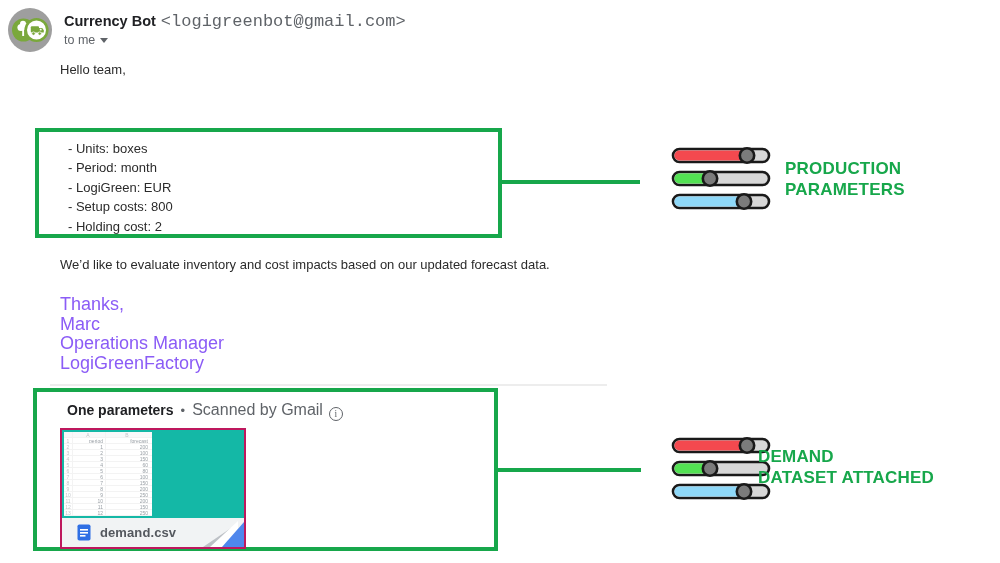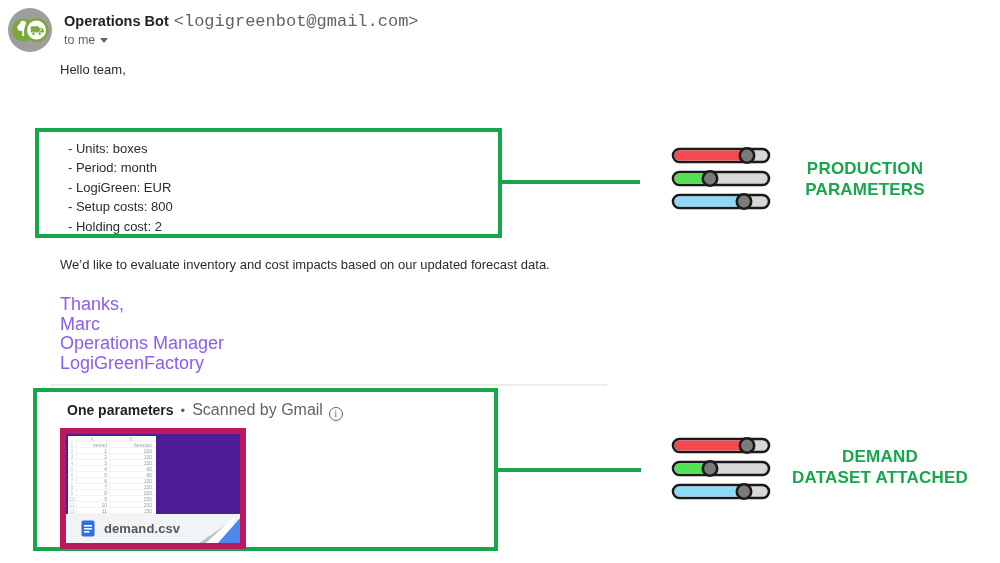--- a/index.html
+++ b/index.html
@@ -24,31 +24,31 @@
 
   
   .body-text{font-size:13px;color:#2b2b2b;}
   .param-line{font-size:13px;color:#2b2b2b;line-height:19.4px;white-space:nowrap;}
   .sig-line{font-size:18px;color:#8b5cf6;line-height:19.6px;white-space:nowrap;}
 
   
   .green-box{border:4px solid var(--green);background:transparent;}
   .hline{background:var(--green);height:4px;}
   .annotation-label{color:var(--green);font-weight:bold;font-size:17px;line-height:21px;
-                    text-align:center;letter-spacing:0.2px;white-space:nowrap;}
+                    letter-spacing:0.2px;white-space:nowrap;}
 
   
   .att-title{font-weight:bold;font-size:14px;color:#202124;}
   .att-dot{color:var(--text-gray);font-size:13px;margin:0 7px;}
   .att-meta{font-size:16px;color:var(--text-gray);}
   .info-circle{display:inline-block;width:14px;height:14px;border:1.2px solid #5f6368;border-radius:50%;
                font-size:9.5px;line-height:12px;text-align:center;color:#5f6368;margin-left:6px;
                vertical-align:-2px;cursor:pointer;font-family:"Liberation Serif",serif;}
 
-  .att-card{background:#4c1d95;border:6px solid #be185d;cursor:pointer;overflow:hidden;}
+  .att-card{background:#14b8a6;border:2px solid #be185d;cursor:pointer;overflow:hidden;}
   .att-footer{position:absolute;left:0;right:0;bottom:0;height:29px;background:#f1f3f4;}
   .csv-name{position:absolute;left:38px;top:7px;font-size:13px;font-weight:bold;color:#54585e;letter-spacing:0.1px;}
 
   
   .sheet{position:absolute;left:2px;top:2px;width:88px;background:#fff;font-size:5px;color:#9aa0a6;line-height:6px;}
   .sheet-row{display:flex;height:6px;border-bottom:1px solid #f3f3f3;}
   .sheet-row.letters{background:#f8f9fa;color:#c3c6ca;}
   .c-idx{width:8px;text-align:center;color:#c3c6ca;overflow:hidden;}
   .c-a{width:33px;text-align:right;padding-right:2px;border-left:1px solid #f3f3f3;overflow:hidden;}
   .c-b{width:45px;text-align:right;padding-right:2px;border-left:1px solid #f3f3f3;overflow:hidden;}
@@ -78,21 +78,21 @@
       <circle cx="28.5" cy="22" r="10.8" fill="#ffffff" stroke="#7aa83c" stroke-width="2.6"></circle>
       <rect x="22.8" y="18.2" width="8.2" height="6.2" rx="1" fill="#7aa83c"></rect>
       <path d="M31 20 h3.2 l1.6 2.2 v2.2 h-4.8 z" fill="#7aa83c"></path>
       <rect x="31.8" y="20.8" width="1.8" height="1.6" fill="#ffffff"></rect>
       <circle cx="25.5" cy="25.6" r="1.7" fill="#7aa83c" stroke="#ffffff" stroke-width="0.7"></circle>
       <circle cx="31.7" cy="25.6" r="1.7" fill="#7aa83c" stroke="#ffffff" stroke-width="0.7"></circle>
     </svg>
   </div>
 
   <div class="abs nowrap" style="left:64px;top:12px;">
-    <span class="sender-name">Operations Bot</span><span class="sender-email">&lt;logigreenbot@gmail.com&gt;</span>
+    <span class="sender-name">Currency Bot</span><span class="sender-email">&lt;logigreenbot@gmail.com&gt;</span>
   </div>
   <div class="abs nowrap to-me" style="left:64px;top:33px;">
     <span>to me</span><span class="caret"></span>
   </div>
 
   <div class="abs body-text nowrap" style="left:60px;top:62px;">Hello team,</div>
 
   <div class="abs green-box" style="left:35px;top:128px;width:467px;height:110px;">
     <div style="padding:7px 10px 0 29px;">
         <div class="param-line">- Units: boxes</div>

